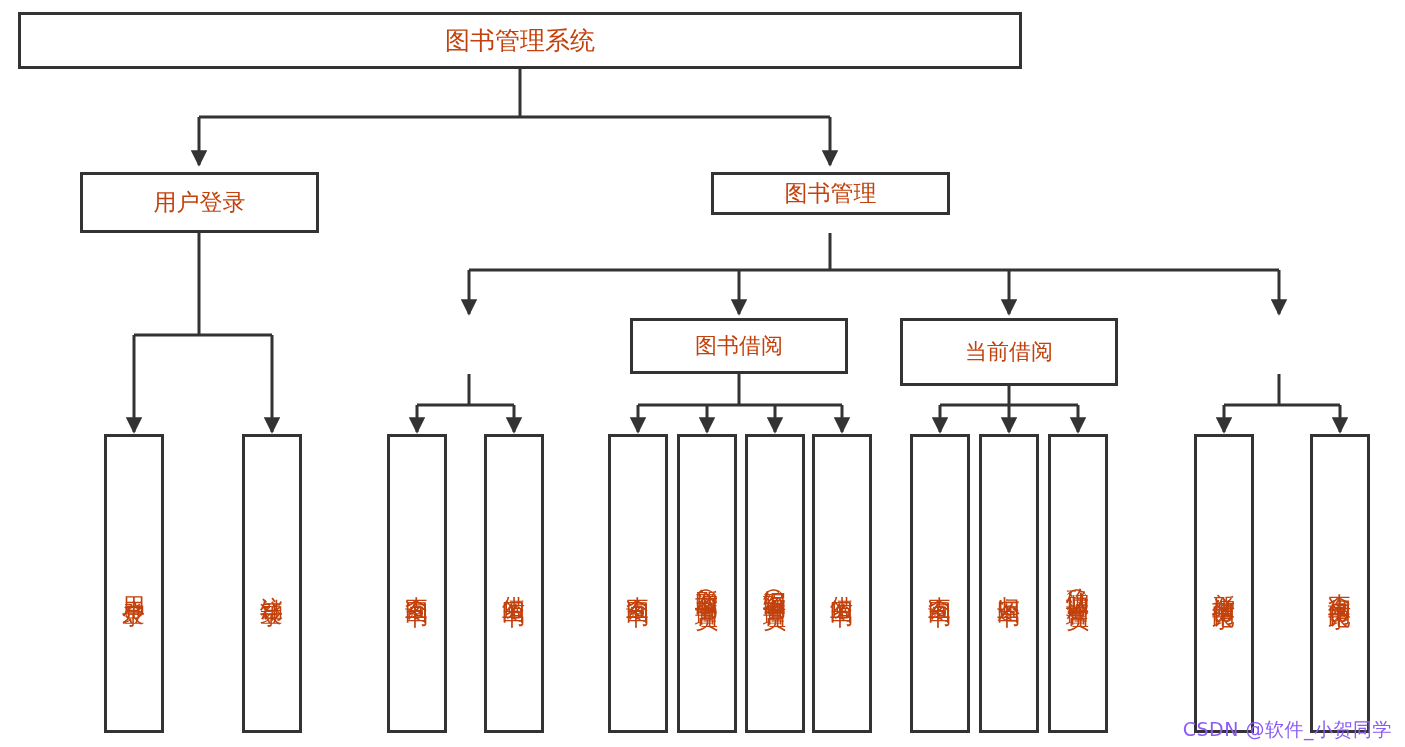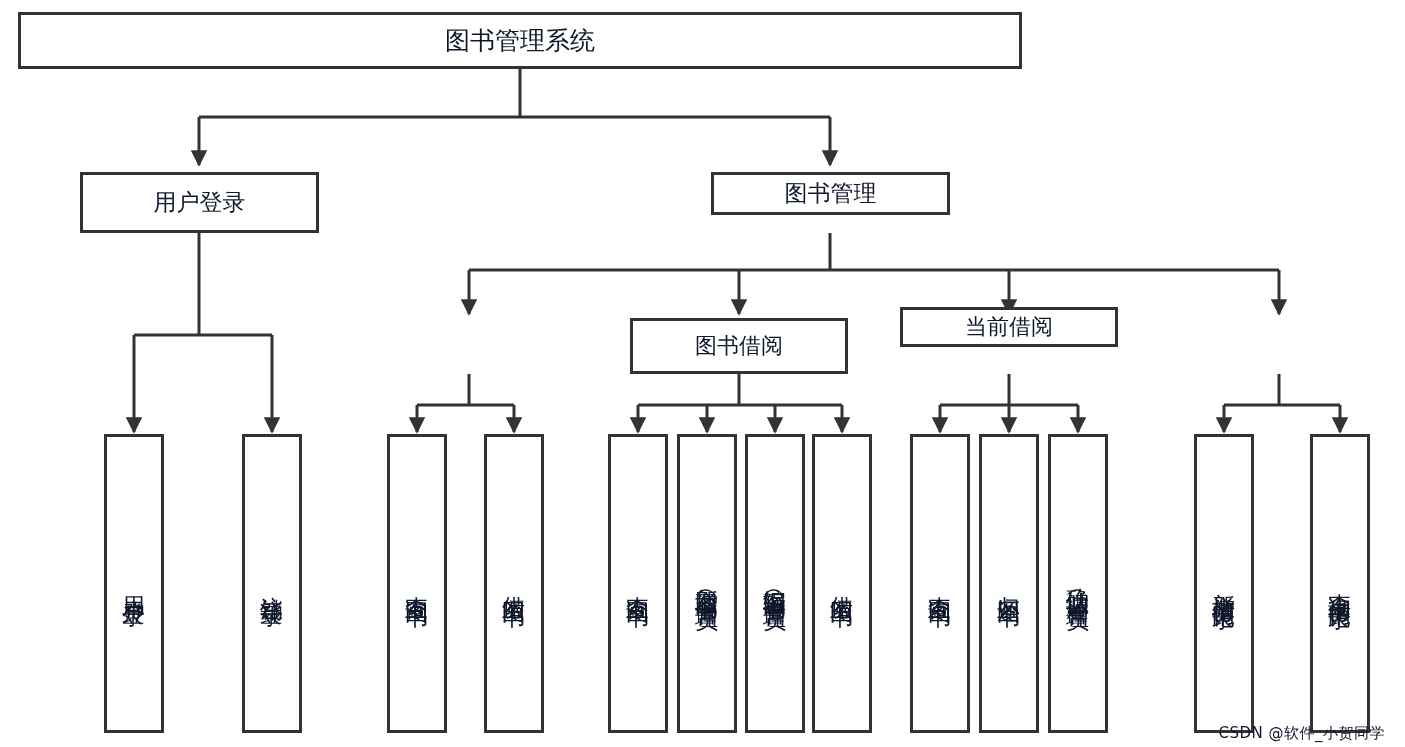--- a/index.html
+++ b/index.html
@@ -29,21 +29,21 @@
   }
   .node {
     position: absolute;
     box-sizing: border-box;
     border: 3px solid #333333;
     background: #ffffff;
     display: flex;
     align-items: center;
     justify-content: center;
     text-align: center;
-    color: #0f172a;
+    color: #c2410c;
     z-index: 2;
   }
   .node.root {
     font-size: 25px;
     border-width: 3px;
   }
   .node.level1 {
     font-size: 23px;
   }
   .node.level2 {
@@ -57,24 +57,24 @@
   .vtext {
     writing-mode: vertical-rl;
     text-orientation: upright;
     letter-spacing: 3px;
     line-height: 1.05;
     white-space: nowrap;
     display: block;
   }
   .watermark {
     position: absolute;
-    right: 20px;
+    right: 13px;
     bottom: 4px;
-    font-size: 15px;
-    color: #0f172a;
+    font-size: 19px;
+    color: #8b5cf6;
     letter-spacing: 0.5px;
     z-index: 3;
     white-space: nowrap;
   }
 </style>
 </head>
 <body>
 
 <div id="diagram">
 
@@ -135,21 +135,21 @@
   <div class="node level1" style="left:80px; top:172px; width:239px; height:61px;">
     <span>用户登录</span>
   </div>
   <div class="node level1" style="left:711px; top:172px; width:239px; height:43px;">
     <span>图书管理</span>
   </div>
 
   <div class="node level2" style="left:630px; top:318px; width:218px; height:56px;">
     <span>图书借阅</span>
   </div>
-  <div class="node level2" style="left:900px; top:307px; width:218px; height:40px;">
+  <div class="node level2" style="left:900px; top:318px; width:218px; height:68px;">
     <span>当前借阅</span>
   </div>
 
   <div class="node leaf" style="left:104px; top:434px; width:60px; height:299px;">
     <span class="vtext">用户登录</span>
   </div>
   <div class="node leaf" style="left:242px; top:434px; width:60px; height:299px;">
     <span class="vtext">注销登录</span>
   </div>
 

